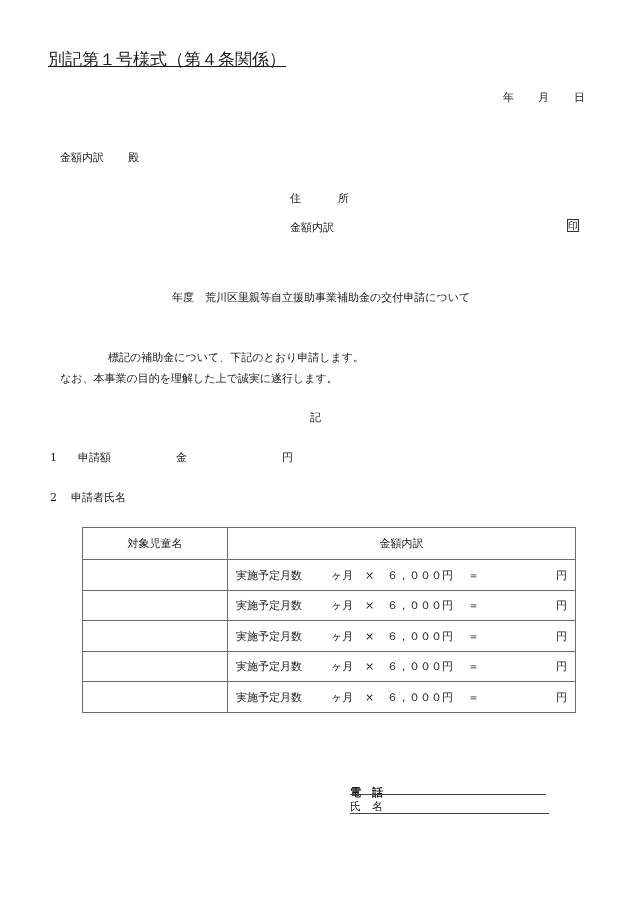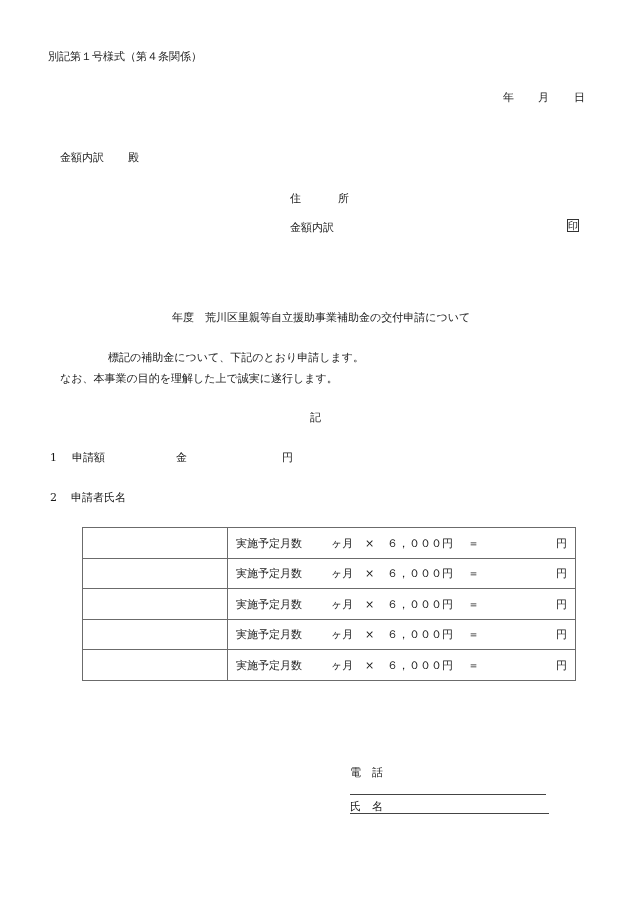--- a/index.html
+++ b/index.html
@@ -1,26 +1,26 @@
 <!DOCTYPE html>
 <html><head>
 <meta charset="utf-8">
 <style>
   html, body { margin:0; padding:0; }
   body { width:630px; height:903px; background:#ffffff; position:relative; overflow:hidden;
          font-family:"DejaVu Serif","Liberation Serif",serif; color:#1a1a1a; font-size:11px; }
   .abs { position:absolute; white-space:nowrap; line-height:1; }
-  .form-no { left:48px; top:51px; font-size:11px; }
+  .form-no { left:48px; top:51px; font-size:17px;text-decoration:underline; }
   .date { top:92px; font-size:11px; }
   .addressee { left:60px; top:152px; }
   .addr-label { top:193px; }
   .name-label { left:290px; top:222px; }
   .seal { left:567px; top:219px; width:12px; height:13px; border:1px solid #333; font-size:10px;
           display:flex; align-items:center; justify-content:center; box-sizing:border-box; }
-  .title { left:172px; top:292px;margin-top:20px; }
+  .title { left:172px; top:292px; }
   .body1 { left:60px; top:352px;margin-left:48px; }
   .body2 { left:60px; top:373px; }
   .ki { left:310px; top:412px; }
   .item1 { top:452px; }
   .item2 { top:492px; }
   table.breakdown { position:absolute; left:82px; top:527px; width:494px; border-collapse:collapse; }
   table.breakdown td { border:1px solid #6b6b6b; height:30.5px; padding:0; font-size:11px; box-sizing:border-box; }
   td.col1 { width:145px; text-align:center; }
   td.hdr2 { text-align:center; }
   .calc { position:relative; height:100%; }
@@ -45,29 +45,33 @@
 <div class="abs name-label">金額内訳</div>
 <div class="abs seal">印</div>
 
 <div class="abs title">年度　荒川区里親等自立援助事業補助金の交付申請について</div>
 
 <div class="abs body1">標記の補助金について、下記のとおり申請します。</div>
 <div class="abs body2">なお、本事業の目的を理解した上で誠実に遂行します。</div>
 <div class="abs ki">記</div>
 
 <div class="abs item1" style="left:50px;">1</div>
-<div class="abs item1" style="left:72px;">申請額</div>
+<div class="abs item1" style="left:78px;">申請額</div>
 <div class="abs item1" style="left:176px;">金</div>
 <div class="abs item1" style="left:282px;">円</div>
 
 <div class="abs item2" style="left:50px;">2</div>
 <div class="abs item2" style="left:71px;">申請者氏名</div>
 
 <table class="breakdown">
   <tbody>
+      <tr>
+    <td class="col1" style="height:32px;">対象児童名</td>
+    <td class="hdr2" style="height:32px;">金額内訳</td>
+  </tr>
   <tr>
     <td class="col1"></td>
     <td>
           <div class="calc">
       <span style="left:8px;">実施予定月数</span>
       <span style="left:103px;">ヶ月</span>
       <span style="left:137px;">×</span>
       <span style="left:159px;">６，０００円</span>
       <span style="left:240px;">＝</span>
       <span style="right:8px;">円</span>
@@ -122,16 +126,16 @@
       <span style="left:137px;">×</span>
       <span style="left:159px;">６，０００円</span>
       <span style="left:240px;">＝</span>
       <span style="right:8px;">円</span>
     </div>
         </td>
   </tr>
 </tbody>
   </table>
 
-<div class="abs sig" style="top:767px;">電　話</div>
+<div class="abs sig" style="top:787px;font-weight:bold;">電　話</div>
 <div class="sig-line" style="top:794px; width:196px;"></div>
 <div class="abs sig" style="top:801px;text-align:center;">氏　名</div>
 <div class="sig-line" style="top:813px; width:199px;"></div>
 
 </body></html>

